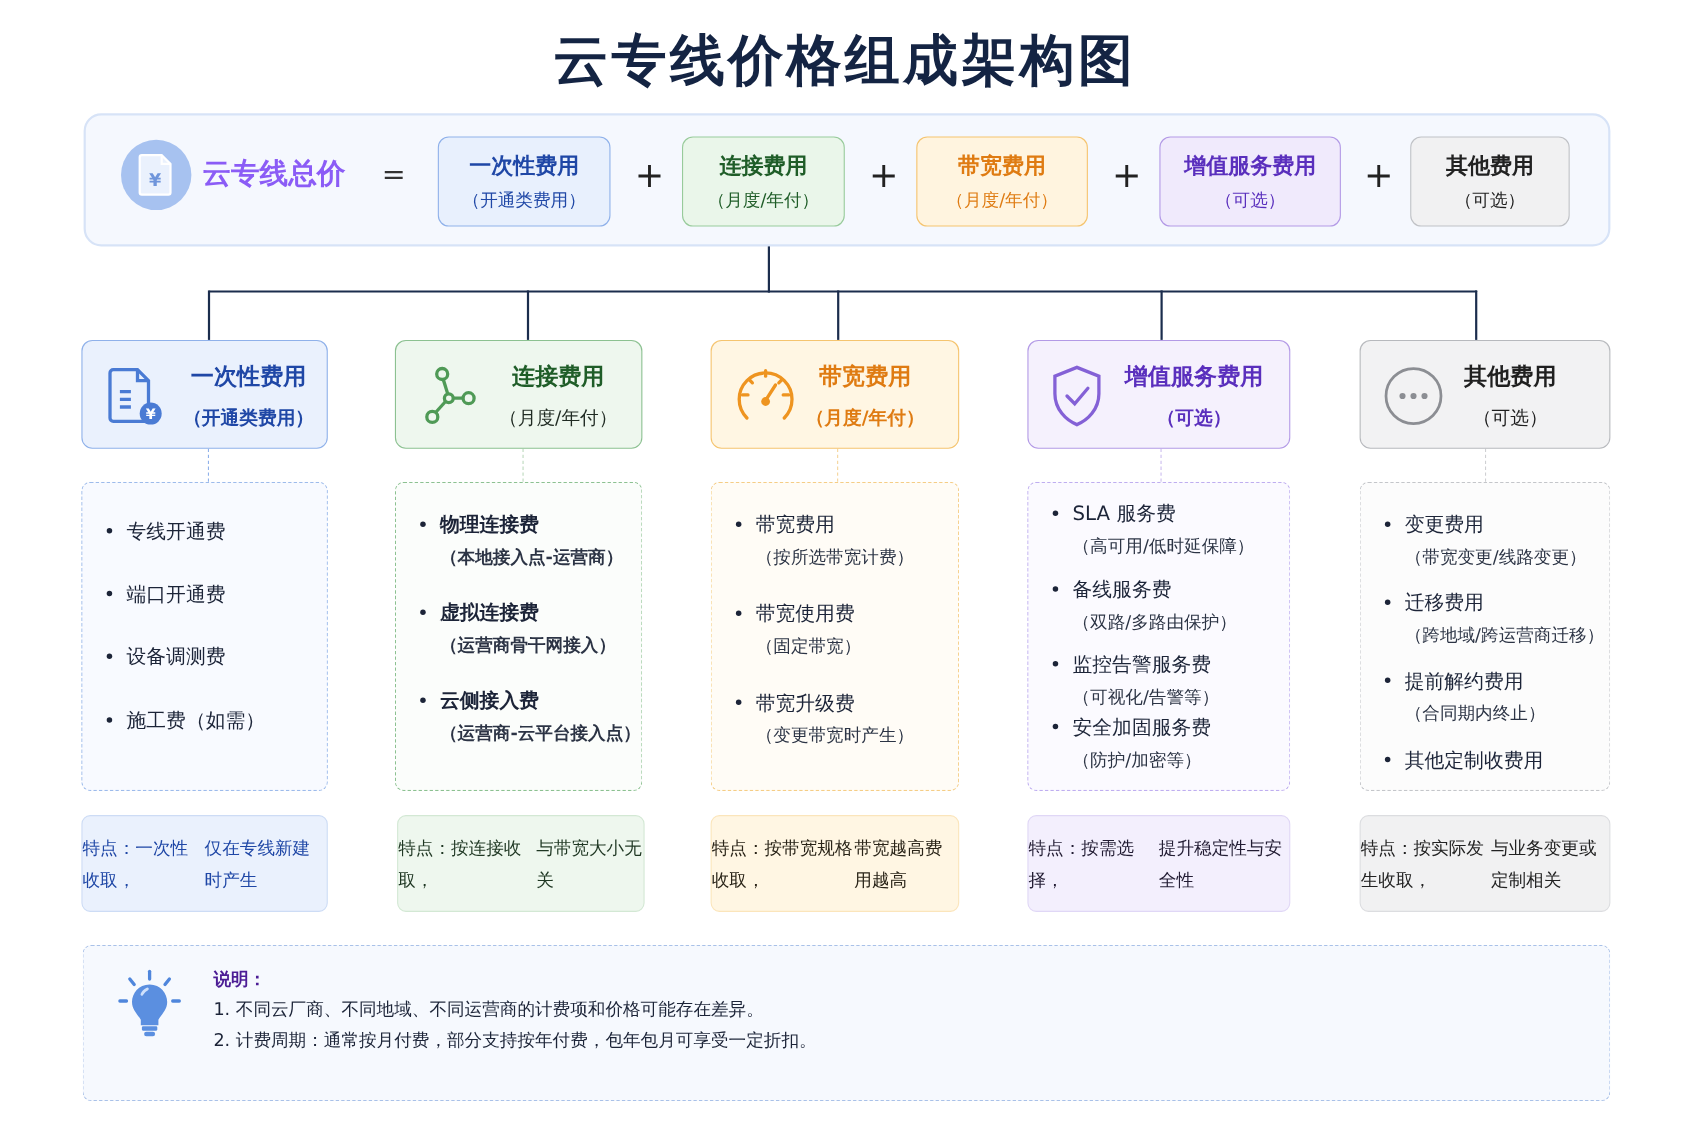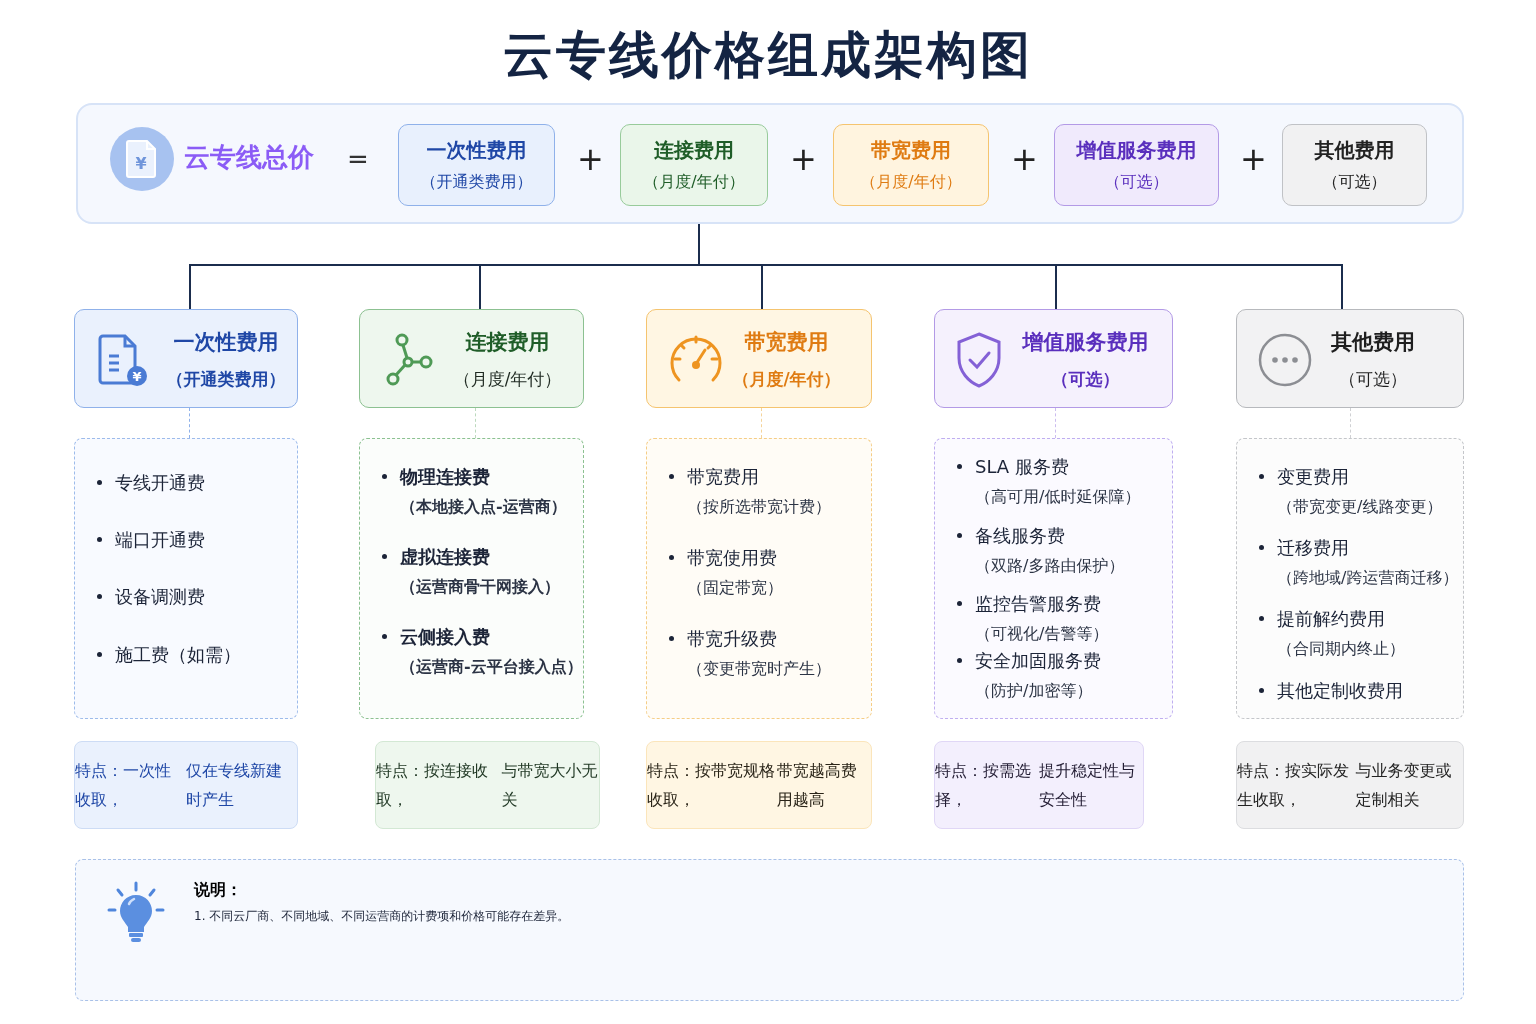--- a/index.html
+++ b/index.html
@@ -42,22 +42,22 @@
   .detail .sub { font-size: 16px; color: #2c3445; padding-left: 18px; margin-top: 8px; }
 
   
   .feat { position: absolute; top: 741px; height: 88px; border-radius: 8px; border: 1.5px solid;
     display: flex; flex-direction: row; align-items: center; justify-content: center; font-size: 16px; line-height: 29px; }
 
   
   .notes { position: absolute; left: 75px; top: 859px; width: 1389px; height: 142px;
     border: 1.5px dashed #a9c1e8; border-radius: 8px; background: #f6f9fe; }
   .notes .bulb { position: absolute; left: 30px; top: 20px; width: 60px; height: 66px; }
-  .notes .head { position: absolute; left: 118px; top: 20px; font-size: 16px; font-weight: bold; color: #000000; }
-  .notes .line-t { position: absolute; left: 118px; font-size: 12px; color: #1c2438; white-space: nowrap; }
+  .notes .head { position: absolute; left: 118px; top: 20px; font-size: 16px; font-weight: bold; color: #4c1d95; }
+  .notes .line-t { position: absolute; left: 118px; font-size: 16px; color: #1c2438; white-space: nowrap; }
 </style>
 </head>
 <body>
 
 <div class="title">云专线价格组成架构图</div>
 
 <div class="formula"></div>
 <div class="total-icon">
   <svg width="34" height="40" viewBox="0 0 34 40">
     <path d="M4 2 h18 l8 8 v26 a2 2 0 0 1 -2 2 h-24 a2 2 0 0 1 -2 -2 v-32 a2 2 0 0 1 2 -2z" fill="#eaf1fd" stroke="#ffffff" stroke-width="2"></path>
@@ -283,29 +283,29 @@
     <li style="top:240px;">
         <div class="main">其他定制收费用</div>
       </li>
   </ul>
 </div>
 
 <div class="feat" style="left:74px;width:224px;background:#eaf1fd;border-color:#cddcf5;color:#1f47a6;">
   <div>特点：一次性收取，</div>
   <div>仅在专线新建时产生</div>
 </div>
-<div class="feat" style="left:375px;width:225px;background:#eef7ee;border-color:#d3e8d4;color:#1e3622;">
+<div class="feat" style="left:361px;width:225px;background:#eef7ee;border-color:#d3e8d4;color:#1e3622;">
   <div>特点：按连接收取，</div>
   <div>与带宽大小无关</div>
 </div>
 <div class="feat" style="left:646px;width:226px;background:#fff6e3;border-color:#fbe5bb;color:#2a2418;">
   <div>特点：按带宽规格收取，</div>
   <div>带宽越高费用越高</div>
 </div>
-<div class="feat" style="left:934px;width:210px;background:#f3effd;border-color:#e0d7f6;color:#221c33;">
+<div class="feat" style="left:934px;width:239px;background:#f3effd;border-color:#e0d7f6;color:#221c33;">
   <div style="width:165px;text-align:left;">特点：按需选择，</div>
   <div style="width:165px;text-align:left;">提升稳定性与安全性</div>
 </div>
 <div class="feat" style="left:1236px;width:228px;background:#f1f1f2;border-color:#dcdde0;color:#222;">
   <div>特点：按实际发生收取，</div>
   <div>与业务变更或定制相关</div>
 </div>
 
 <div class="notes">
   <div class="bulb">
@@ -318,13 +318,14 @@
         <line x1="51" y1="30" x2="57" y2="30"></line>
       </g>
       <path d="M30 15 C20 15 14 23 14 31 C14 38 19 42 22 47 L22 52 L38 52 L38 47 C41 42 46 38 46 31 C46 23 40 15 30 15Z" fill="#5b8fe0"></path>
       <path d="M23 24 C24 21 26 20 28 19" fill="none" stroke="#cfe0fb" stroke-width="2.5" stroke-linecap="round"></path>
       <rect x="23" y="53" width="14" height="4" rx="1" fill="#5b8fe0"></rect>
       <rect x="25" y="58" width="10" height="4" rx="2" fill="#5b8fe0"></rect>
     </svg>
   </div>
   <div class="head">说明：</div>
   <div class="line-t" style="top:48px;">1. 不同云厂商、不同地域、不同运营商的计费项和价格可能存在差异。</div>
+  <div class="line-t" style="top:76px;">2. 计费周期：通常按月付费，部分支持按年付费，包年包月可享受一定折扣。</div>
 </div>
 
 </body></html>

